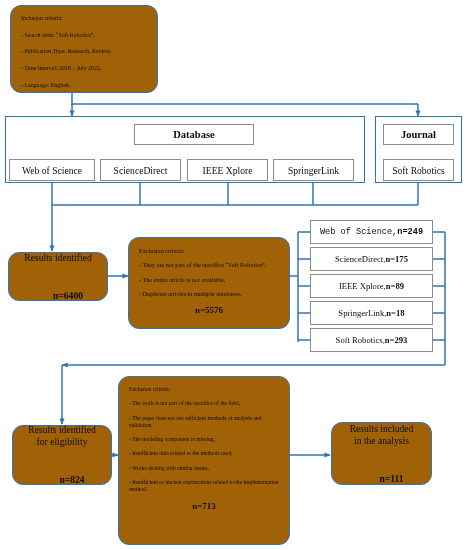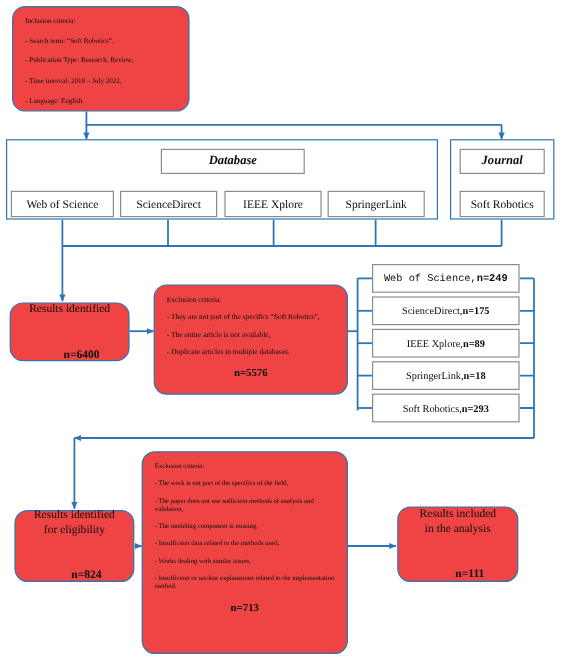--- a/index.html
+++ b/index.html
@@ -5,28 +5,28 @@
 <style>
   html,body{margin:0;padding:0;background:#ffffff;}
   body{width:468px;height:550px;position:relative;overflow:hidden;
        font-family:"Liberation Serif",serif;color:#0d0d0d;}
   #stage{position:absolute;inset:0;width:468px;height:550px;}
   svg.wires{position:absolute;left:0;top:0;width:468px;height:550px;pointer-events:none;}
 
   .node{position:absolute;box-sizing:border-box;}
 
   
-  .rbox{border:1.4px solid #2E75B6;border-radius:11px;background:#ef4444;font-family:Liberation Serif, serif;}
+  .rbox{border:1.4px solid #2E75B6;border-radius:11px;background:#a16207;font-family:Liberation Serif, serif;}
   
   .panel{border:1.6px solid #2E75B6;background:#fff;}
   
   .chip{border:1px solid #8c8c8c;background:#fff;display:flex;
         align-items:center;justify-content:center;text-align:center;}
 
-  .chip-title{font-weight:bold;font-size:10.5px;font-style:italic;}
+  .chip-title{font-weight:bold;font-size:10.5px;}
   .chip-src{font-size:9.6px;}
 
   .crit{font-size:6.2px;line-height:1.28;}
   .crit .hd{display:block;margin-bottom:6.5px;}
   .crit .li{display:block;margin-bottom:6.5px;}
   .crit .tot{display:block;text-align:center;font-weight:bold;font-size:9px;margin-top:7px;}
 
   .crit2{font-size:5.6px;line-height:1.3;}
   .crit2 .hd{display:block;margin-bottom:7px;}
   .crit2 .li{display:block;margin-bottom:7px;}

